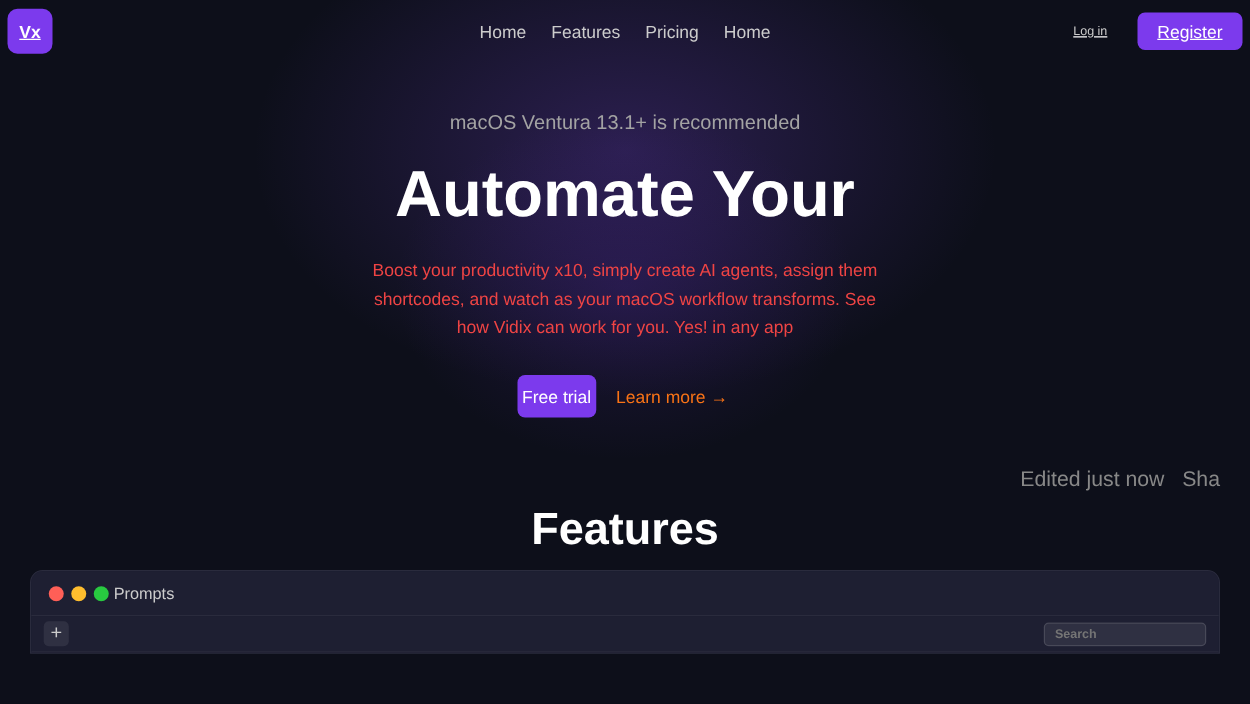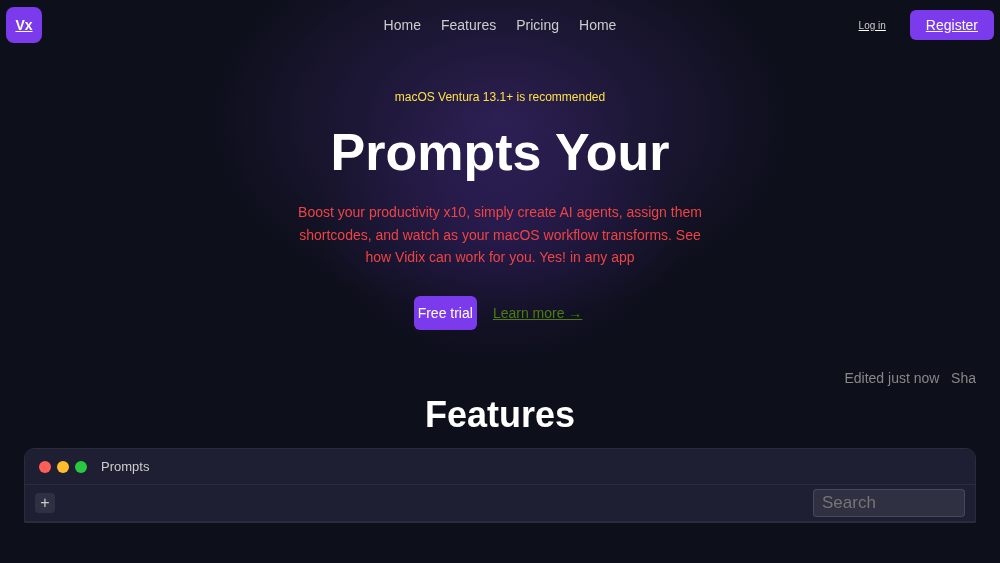--- a/index.html
+++ b/index.html
@@ -116,22 +116,22 @@
       position: relative;
       z-index: 5;
       display: flex;
       flex-direction: column;
       align-items: center;
       text-align: center;
       padding-top: 40px;
     }
 
     .hero-badge {
-      font-size: 12px;
-      color: #fde047;
+      font-size: 16px;
+      color: #a3a3a3;
       margin-bottom: 20px;
     }
 
     .hero-title {
       font-size: 52px;
       font-weight: 700;
       line-height: 1.1;
       margin-bottom: 20px;
       max-width: 560px;
     }
@@ -157,44 +157,43 @@
       color: #fff;
       font-size: 14px;
       cursor: pointer;
       padding: 9px 4px;
       border-radius: 6px;
     }
 
     .btn-learn {
       background: transparent;
       border: none;
-      color: #4d7c0f;
+      color: #f97316;
       font-size: 14px;
       cursor: pointer;
       padding: 9px 4px;
-      text-decoration: underline;
     }
 
     
     .features-section {
       position: relative;
       z-index: 5;
       text-align: center;
     }
 
     .features-header {
       display: flex;
       justify-content: flex-end;
       align-items: center;
       padding: 0 24px;
       margin-bottom: 4px;
     }
 
     .edited-label {
-      font-size: 14px;
+      font-size: 17px;
       color: #888;
       margin-left: 20px;
     }
 
     .features-title {
       font-size: 36px;
       font-weight: 700;
       margin-bottom: 12px;
       padding-top: 4px;
     }
@@ -206,21 +205,20 @@
       border-radius: 10px 10px 0 0;
       border: 1px solid #2a2b3d;
       overflow: hidden;
     }
 
     .window-titlebar {
       background: #1e1f32;
       padding: 10px 14px;
       display: flex;
       align-items: center;
-      gap: 10px;
       border-bottom: 1px solid #2a2b3d;
     }
 
     .traffic-lights {
       display: flex;
       gap: 6px;
     }
 
     .tl {
       width: 12px;
@@ -260,22 +258,23 @@
       justify-content: center;
       line-height: 1;
     }
 
     .toolbar-search {
       background: rgba(255,255,255,0.08);
       border: 1px solid rgba(255,255,255,0.12);
       border-radius: 4px;
       padding: 3px 8px;
       color: #aaa;
-      font-size: 17px;
-      width: 152px;
+      font-size: 10px;
+      width: 130px;
+      font-weight: bold;
     }
   </style>
 </head>
 <body>
 
 <div class="bg-glow"></div>
 
 <nav>
   <div class="nav-logo">Vx</div>
 
@@ -289,21 +288,21 @@
   <div class="nav-actions">
     <button class="btn-login">Log in</button>
     <button class="btn-register">Register</button>
   </div>
 </nav>
 
 <section class="hero">
   <p class="hero-badge">macOS Ventura 13.1+ is recommended</p>
 
   <h1 class="hero-title">
-    <span>Prompts Your</span><br>
+    <span>Automate Your</span><br>
   </h1>
 
   <p class="hero-subtitle">Boost your productivity x10, simply create AI agents, assign them shortcodes, and watch as your macOS workflow transforms. See how Vidix can work for you. Yes! in any app</p>
 
   <div class="hero-buttons">
     <button class="btn-trial">Free trial</button>
     <button class="btn-learn">Learn more →</button>
   </div>
 </section>
 

